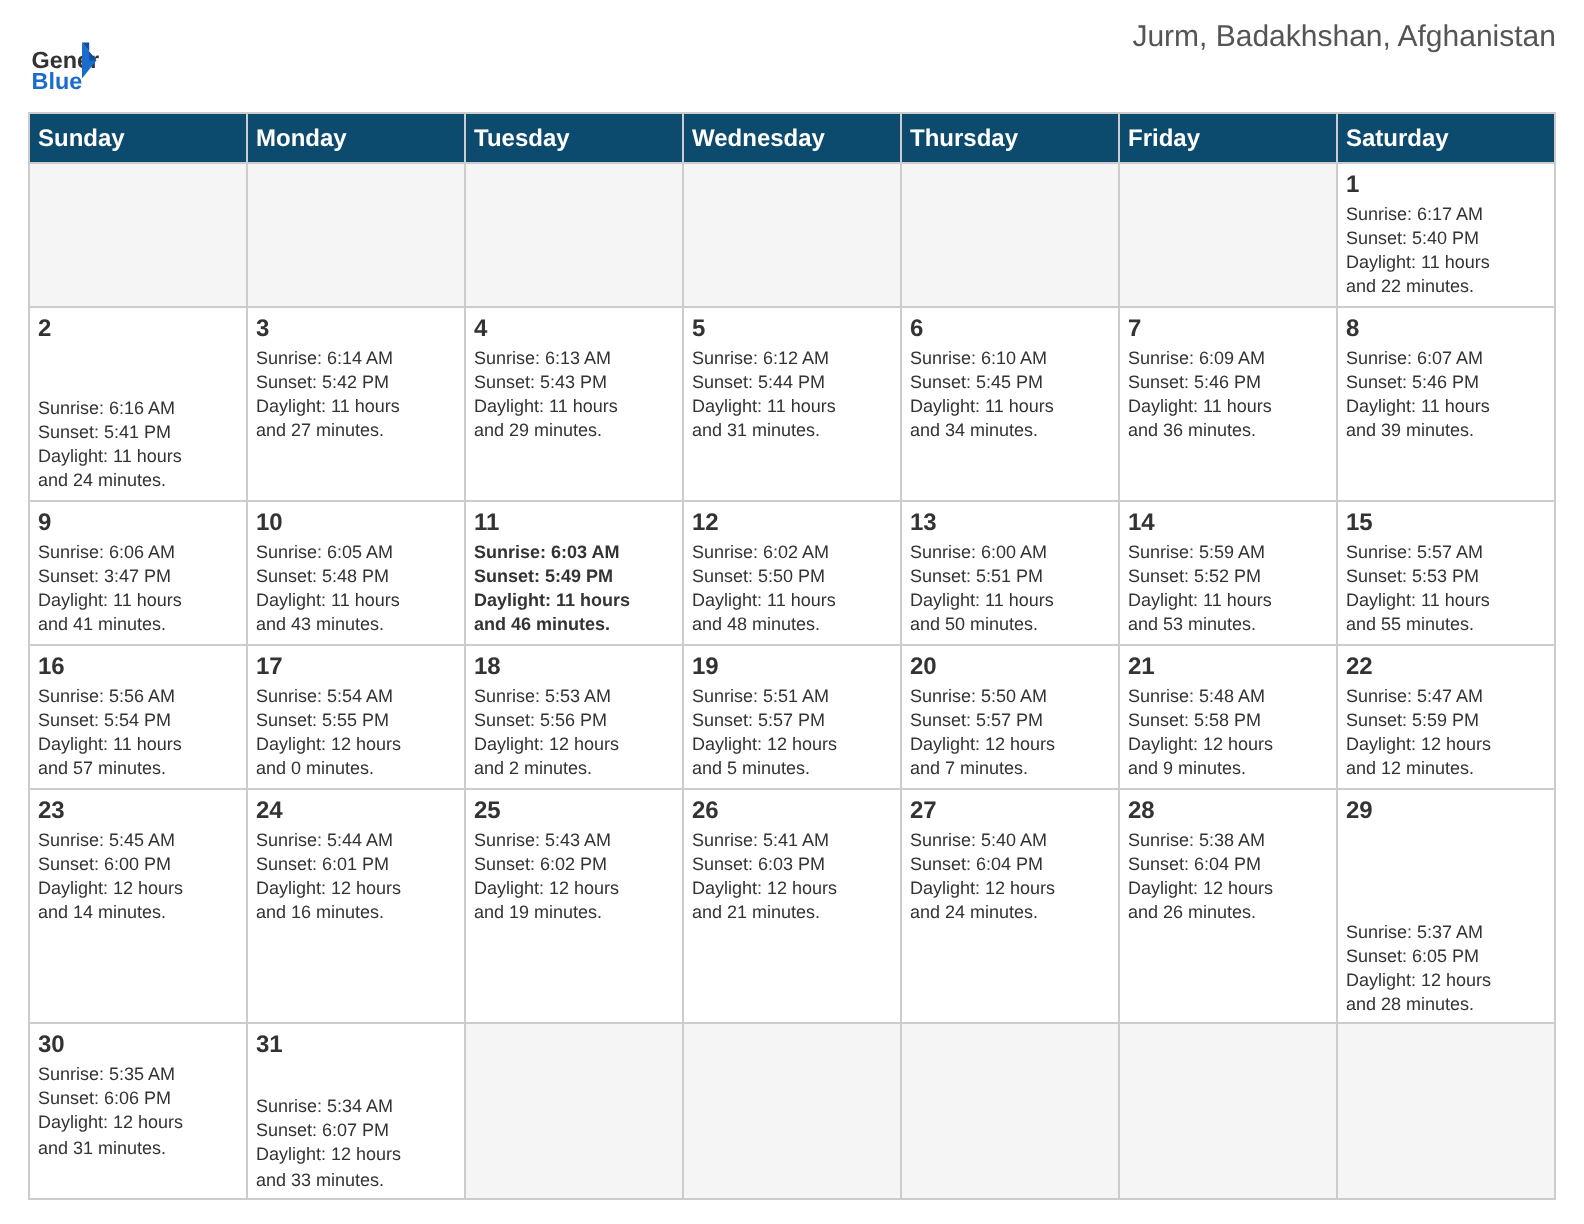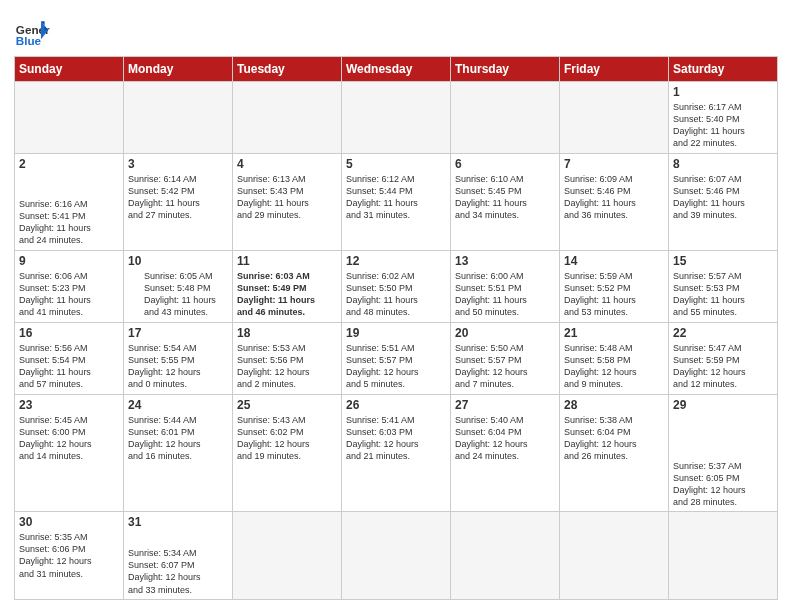--- a/index.html
+++ b/index.html
@@ -43,21 +43,21 @@
     .location {
       font-size: 15px;
       color: #555;
     }
     .calendar {
       width: 100%;
       border-collapse: collapse;
       table-layout: fixed;
     }
     .calendar th {
-      background: #b91c1c;
+      background: #0c4a6e;
       color: #fff;
       font-size: 12px;
       font-weight: bold;
       padding: 5px 4px;
       text-align: left;
       border: 1px solid #ccc;
     }
     .calendar td {
       border: 1px solid #ccc;
       vertical-align: top;
@@ -93,20 +93,21 @@
   <div class="header">
     <div class="logo">
       <svg class="logo-icon" viewBox="0 0 40 40">
         <text x="2" y="22" font-size="13" font-weight="bold" fill="#333" font-family="Arial">General</text>
         <text x="2" y="34" font-size="13" font-weight="bold" fill="#1a6dcc" font-family="Arial">Blue</text>
         <polygon points="30,8 38,18 30,28" fill="#1a6dcc"></polygon>
         <polygon points="30,8 38,18 34,18 34,8" fill="#0d4fa0"></polygon>
       </svg>
     </div>
     <div class="title-section">
+      <div class="location">Jurm, Badakhshan, Afghanistan</div>
     </div>
   </div>
 
   <table class="calendar">
     <thead>
       <tr id="weekday-row">
           <th>Sunday</th>
           <th>Monday</th>
           <th>Tuesday</th>
           <th>Wednesday</th>
@@ -179,27 +180,27 @@
             <div class="day-info" style="white-space: pre-line;">Sunrise: 6:07 AM
 Sunset: 5:46 PM
 Daylight: 11 hours
 and 39 minutes.</div>
           </td>
         </tr>
         <tr>
           <td>
             <span class="day-num">9</span>
             <div class="day-info" style="white-space: pre-line;">Sunrise: 6:06 AM
-Sunset: 5:23 PM
+Sunset: 3:47 PM
 Daylight: 11 hours
 and 41 minutes.</div>
           </td>
           <td>
             <span class="day-num">10</span>
-            <div class="day-info" style="white-space: pre-line; margin-left: 16px;">Sunrise: 6:05 AM
+            <div class="day-info" style="white-space: pre-line;">Sunrise: 6:05 AM
 Sunset: 5:48 PM
 Daylight: 11 hours
 and 43 minutes.</div>
           </td>
           <td>
             <span class="day-num">11</span>
             <div class="day-info" style="white-space: pre-line; font-weight: bold;">Sunrise: 6:03 AM
 Sunset: 5:49 PM
 Daylight: 11 hours
 and 46 minutes.</div>

